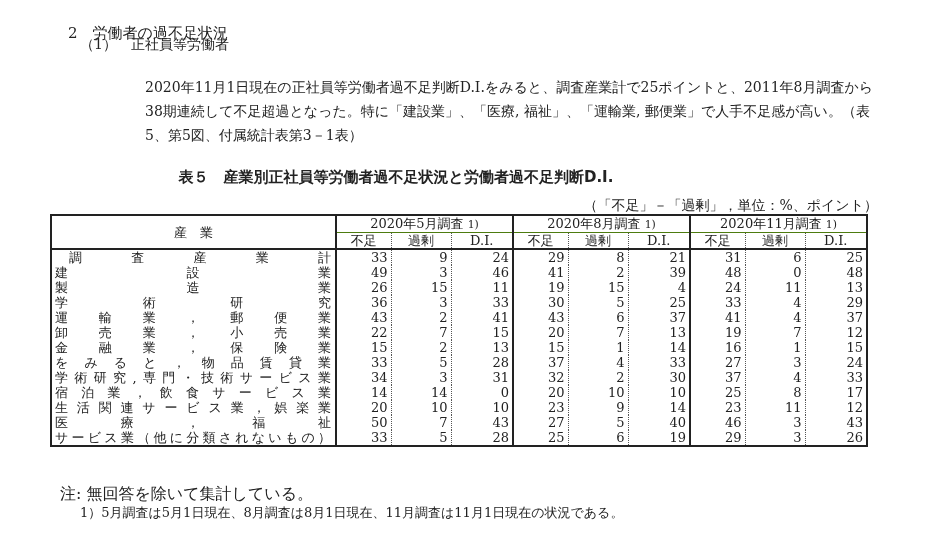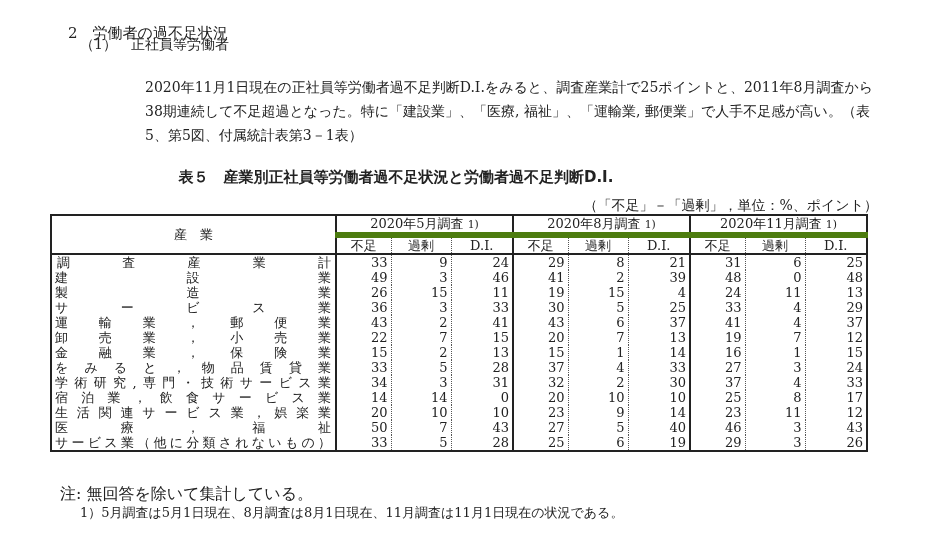--- a/index.html
+++ b/index.html
@@ -20,25 +20,25 @@
     position: absolute; left: 50px; top: 214px; width: 686px;
     border-collapse: collapse; font-size: 13px; table-layout: fixed;
   }
   table.main td, table.main th {
     padding: 0 3px; height: 15px; line-height: 15px; font-weight: normal;
   }
   table.main th { text-align: center; }
   .outer { border: 2px solid #222; }
   .bb2 { border-bottom: 2px solid #222; }
   .bl2 { border-left: 2px solid #222; }
-  .bb1 { border-bottom: 6px solid #4d7c0f; }
+  .bb1 { border-bottom: 1px solid #4d7c0f; }
   .dash { border-right: 1px dotted #555; }
   td.num { text-align: right; }
   td.ind { text-align: justify; text-align-last: justify; padding-left: 6px; padding-right: 4px; letter-spacing: 1px; }
-  td.ind.top { padding-left: 5px; }
+  td.ind.top { padding-left: 17px; }
   .note1 { left: 60px; top: 484px; font-size: 16px; }
   .note2 { left: 80px; top: 504px; font-size: 13px; text-align: center; }
 </style>
 </head>
 <body>
 
 <div class="abs h2">2　労働者の過不足状況</div>
 <div class="abs h3">（1）　正社員等労働者</div>
 <div class="abs para">
   <p class="indent">2020年11月1日現在の正社員等労働者過不足判断D.I.をみると、調査産業計で25ポイントと、2011年8月調査から38期連続して不足超過となった。特に「建設業」、「医療, 福祉」、「運輸業, 郵便業」で人手不足感が高い。（表5、第5図、付属統計表第3－1表）</p>
@@ -110,21 +110,21 @@
         <td class="num dash">15</td>
         <td class="num">11</td>
         <td class="num bl2 dash">19</td>
         <td class="num dash">15</td>
         <td class="num">4</td>
         <td class="num bl2 dash">24</td>
         <td class="num dash">11</td>
         <td class="num">13</td>
       </tr>
       <tr>
-        <td class="ind">サービス業</td>
+        <td class="ind">学術研究</td>
         <td class="num bl2 dash">36</td>
         <td class="num dash">3</td>
         <td class="num">33</td>
         <td class="num bl2 dash">30</td>
         <td class="num dash">5</td>
         <td class="num">25</td>
         <td class="num bl2 dash">33</td>
         <td class="num dash">4</td>
         <td class="num">29</td>
       </tr>

